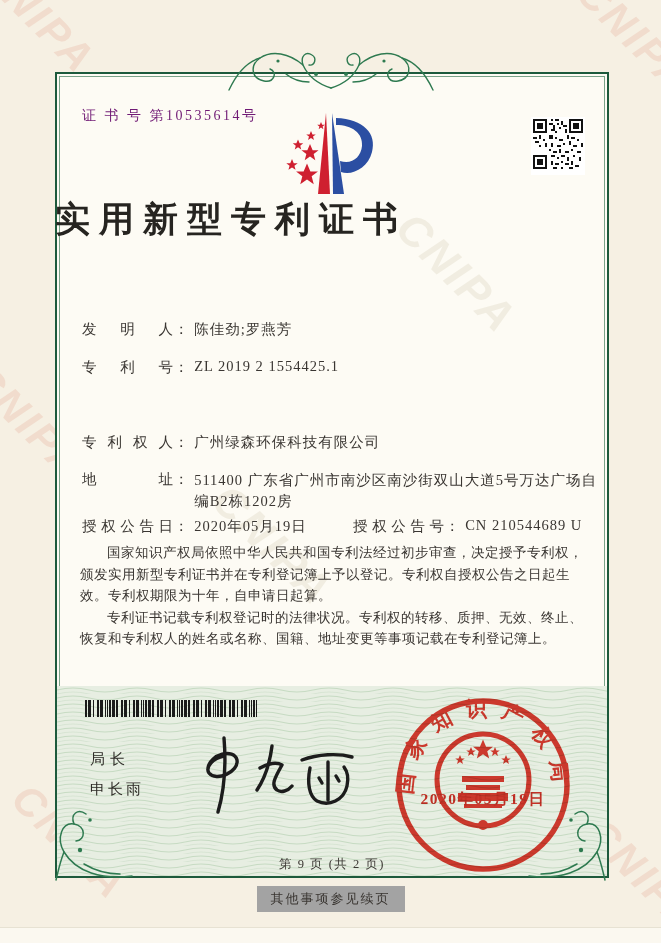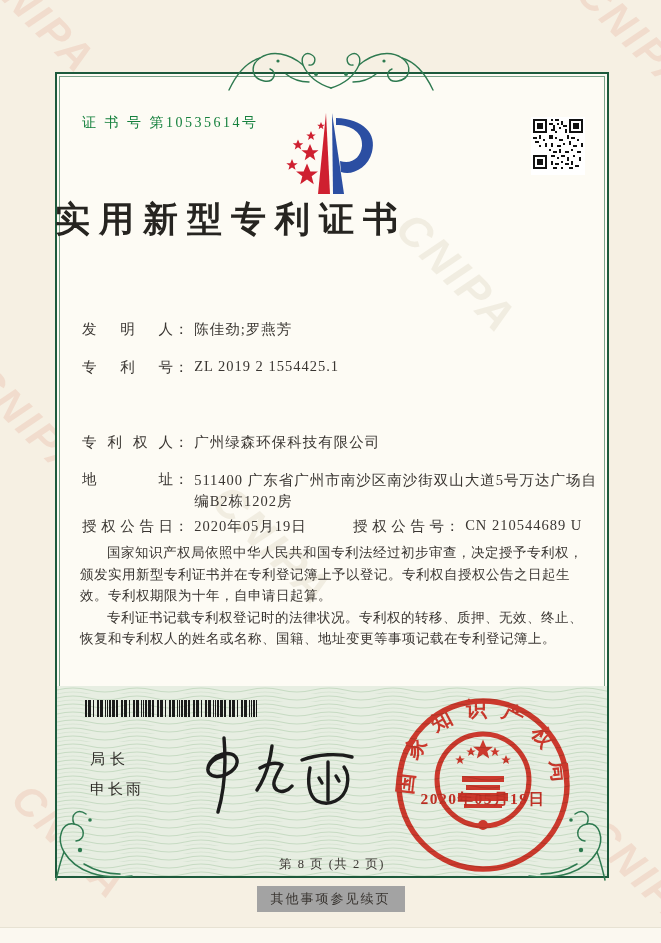--- a/index.html
+++ b/index.html
@@ -11,21 +11,21 @@
       font-style:italic;font-weight:bold;letter-spacing:3px;transform:rotate(45deg);
       white-space:nowrap;pointer-events:none;}
   .wm-out{color:#f1dccd;font-size:42px;}
   .wm-in{color:#f1ede1;font-size:44px;}
   
   .frame{position:absolute;left:55px;top:72px;width:554px;height:806px;
          background:#fdfbf4;border:2px solid #1d5a3c;box-sizing:border-box;}
   .frame-inner{position:absolute;inset:2px;border:1px solid #7aa389;}
   .band{position:absolute;left:0;right:0;bottom:0;height:190px;}
   
-  .certno{position:absolute;left:82px;top:114px;font-size:14px;letter-spacing:2.5px;color:#15803d;}
+  .certno{position:absolute;left:82px;top:107px;font-size:14px;letter-spacing:2.5px;color:#701a75;}
   .title{position:absolute;left:55px;top:196px;width:468px;text-align:left;
          font-size:35px;font-weight:bold;letter-spacing:9px;color:#262420;}
   .row{position:absolute;left:82px;font-size:14.5px;color:#3a3632;letter-spacing:1px;}
   .flabel{display:inline-block;width:92px;text-align:justify;text-align-last:justify;vertical-align:top;}
   .fvalue{vertical-align:top;}
   .fvalue.addr{display:inline-block;width:405px;line-height:21px;}
   .pair2{position:absolute;left:263px;top:0;white-space:nowrap;margin-left:8px;}
   .paras{position:absolute;left:80px;top:542px;width:508px;font-size:13.5px;
          line-height:21.5px;color:#3a3632;letter-spacing:0.5px;}
   .paras p{margin:0;text-indent:2em;}
@@ -254,18 +254,18 @@
       <use href="#st" transform="translate(103,58) scale(0.5)" fill="#e03227"></use>
       <use href="#st" transform="translate(114,66) scale(0.5)" fill="#e03227"></use>
       <rect x="70" y="82" width="42" height="6" fill="#e03227"></rect>
       <rect x="74" y="91" width="34" height="5" fill="#e03227"></rect>
       <rect x="66" y="99" width="50" height="8" fill="#e03227"></rect>
       <rect x="72" y="110" width="38" height="4" fill="#e03227"></rect>
     </g>
     <text x="91" y="110" text-anchor="middle" font-size="15.5" font-weight="bold" fill="#d5281e" letter-spacing="1.5" font-family="Liberation Serif, DejaVu Serif, serif">2020年05月19日</text>
   </svg>
 
-  <div class="pageno">第 8 页 (共 2 页)</div>
+  <div class="pageno">第 9 页 (共 2 页)</div>
 
   <div class="footnote">其他事项参见续页</div>
 
   <div class="bottomstrip"></div>
 </div>
 
 </body></html>

